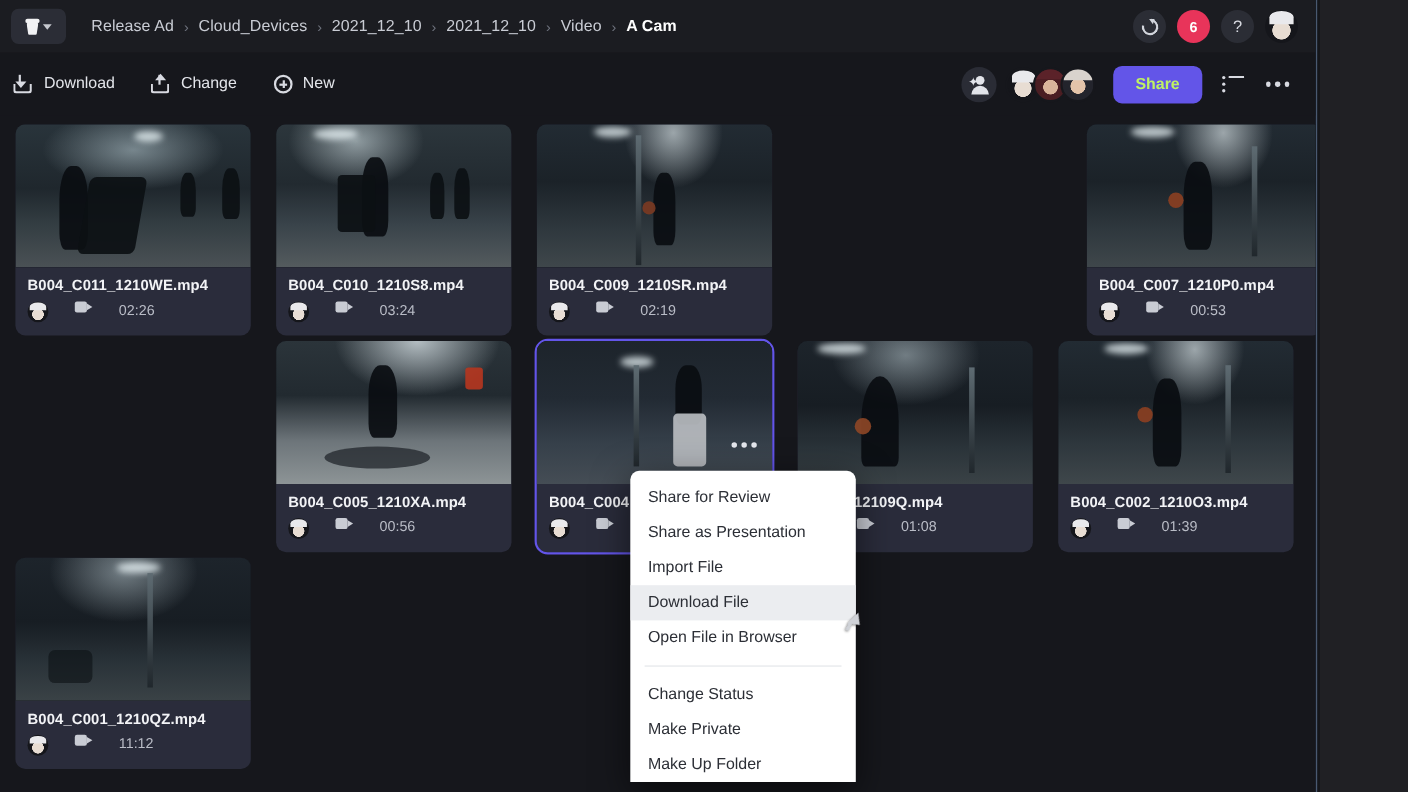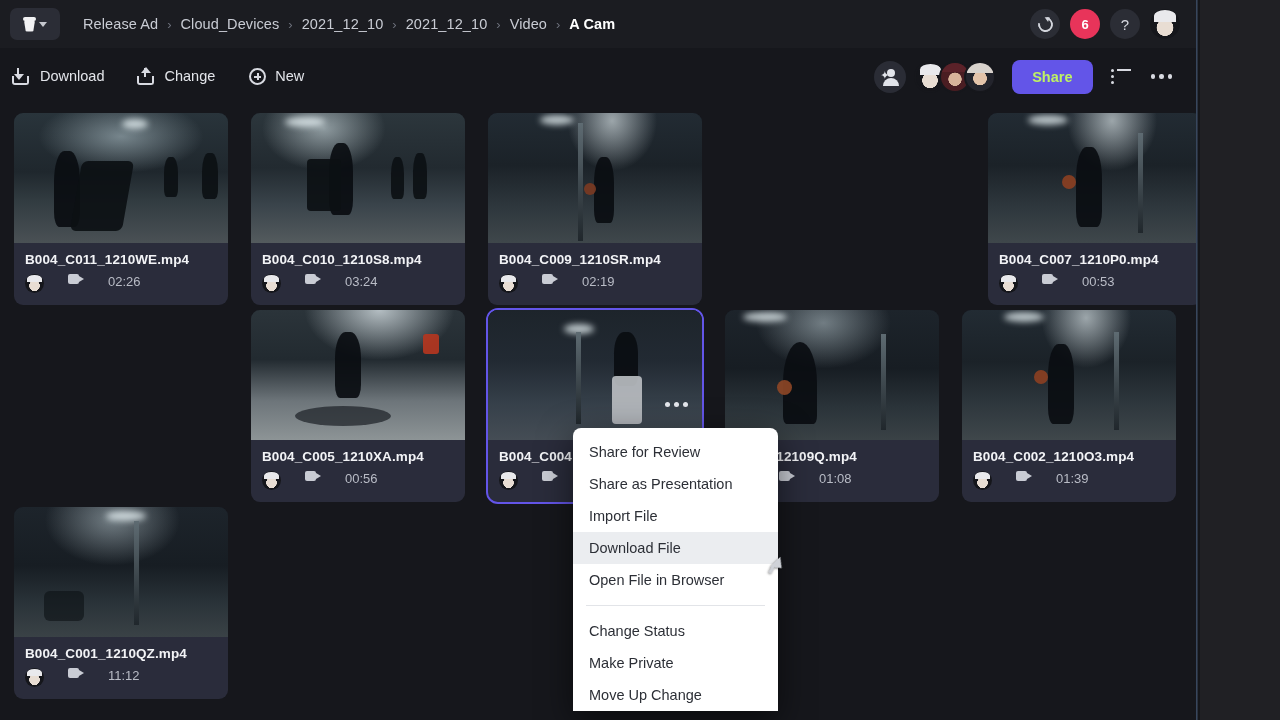--- a/index.html
+++ b/index.html
@@ -602,18 +602,18 @@
 
   <div class="ctx">
     <div class="ctx-item">Share for Review</div>
     <div class="ctx-item">Share as Presentation</div>
     <div class="ctx-item">Import File</div>
     <div class="ctx-item hl">Download File</div>
     <div class="ctx-item">Open File in Browser</div>
     <div class="ctx-sep"></div>
     <div class="ctx-item">Change Status</div>
     <div class="ctx-item">Make Private</div>
-    <div class="ctx-item">Move Up Change</div>
+    <div class="ctx-item">Make Up Folder</div>
   </div>
 
   <div class="cursor"></div>
 
 </div>
 
 </body></html>

